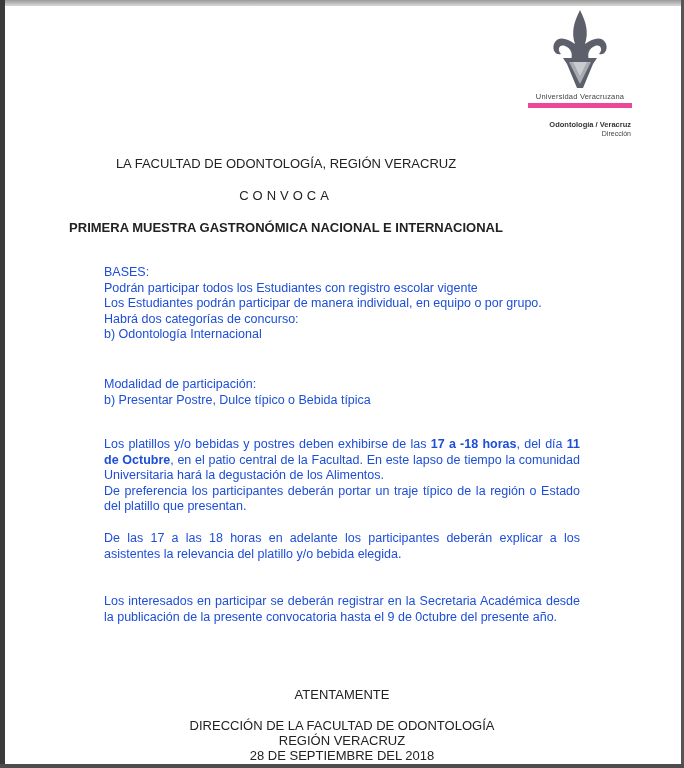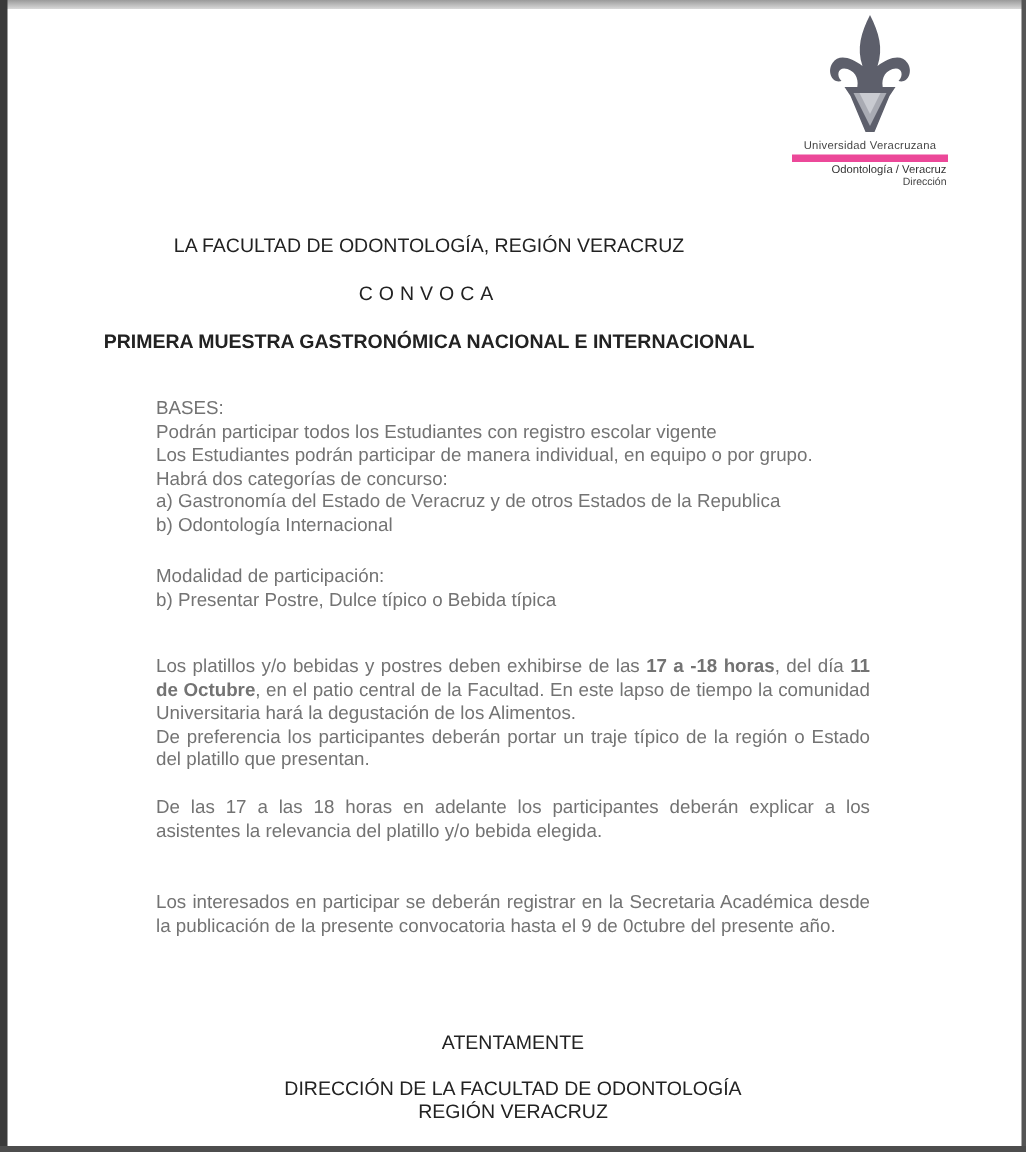--- a/index.html
+++ b/index.html
@@ -12,29 +12,29 @@
     .frame-top { position: absolute; left: 0; top: 0; width: 684px; height: 6px;
       background: linear-gradient(#9a9a9a, #d8d8d8); }
     .frame-left { position: absolute; left: 0; top: 0; width: 5px; height: 768px; background: #3a3a3a; }
     .frame-right { position: absolute; right: 0; top: 0; width: 3px; height: 768px; background: #555555; }
     .frame-bottom { position: absolute; left: 0; bottom: 0; width: 684px; height: 4px; background: #4d4d4d; }
 
     .logo { position: absolute; left: 520px; top: 8px; width: 120px; text-align: center; }
     .logo svg { display: block; margin: 0 auto; }
     .logo .uni { font-size: 7.5px; color: #444; margin-top: 2px; padding-bottom: 2px;
       border-bottom: 5px solid #ec4899; width: 104px; margin-left: auto; margin-right: auto; letter-spacing: 0.2px; }
-    .logo .fac { font-size: 7.5px; font-weight: normal; color: #333; text-align: right; margin-top: 0; padding-right: 9px; }
+    .logo .fac { font-size: 7.5px; font-weight: bold; color: #333; text-align: right; margin-top: 12px; padding-right: 9px; }
     .logo .dir { font-size: 7px; color: #444; text-align: right; padding-right: 9px; margin-top: 1px; }
 
     .center { position: absolute; left: 0; width: 572px; text-align: center; font-size: 13px; color: #222; }
     .t1 { top: 156px; }
     .t2 { top: 188px; letter-spacing: 4px; }
     .t3 { top: 220px; font-weight: bold; }
 
-    .body { position: absolute; left: 104px; width: 476px; font-size: 12.5px; line-height: 15.5px; color: #737373; }
+    .body { position: absolute; left: 104px; width: 476px; font-size: 12.5px; line-height: 15.5px; color: #1d4ed8; }
     .body p { margin: 0; }
     .justify { text-align: justify; text-align-last: left; }
     .b1 { top: 265px; }
     .b2 { top: 377px; }
     .b3 { top: 437px; }
     .b4 { top: 531px; }
     .b5 { top: 594px; }
 
     .sig { position: absolute; left: 0; width: 684px; text-align: center; font-size: 13px; color: #222; }
     .s1 { top: 687px; }
@@ -62,21 +62,20 @@
 
 <div class="center t1">LA FACULTAD DE ODONTOLOGÍA, REGIÓN VERACRUZ</div>
 <div class="center t2">CONVOCA</div>
 <div class="center t3">PRIMERA MUESTRA GASTRONÓMICA NACIONAL E INTERNACIONAL</div>
 
 <div class="body b1">
   <p>BASES:</p>
   <p>Podrán participar todos los Estudiantes con registro escolar vigente</p>
   <p>Los Estudiantes podrán participar de manera individual, en equipo o por grupo.</p>
   <p>Habrá dos categorías de concurso:</p>
-  <p>a) Gastronomía del Estado  de Veracruz y de otros Estados de la Republica</p>
   <p>b) Odontología Internacional</p>
 </div>
 
 <div class="body b2">
   <p>Modalidad de participación:</p>
   <p>b) Presentar Postre, Dulce típico o Bebida típica</p>
 </div>
 
 <div class="body b3">
   <p class="justify"><span>Los platillos y/o bebidas y postres deben exhibirse de las </span><b>17 a -18 horas</b><span>, del día </span><b>11 de Octubre</b><span>, en el patio central de la Facultad. En este lapso de tiempo la comunidad Universitaria  hará la degustación de los Alimentos.</span></p>
@@ -88,13 +87,14 @@
 </div>
 
 <div class="body b5">
   <p class="justify">Los interesados en participar se deberán registrar en la Secretaria Académica  desde la publicación de la presente convocatoria hasta el  9 de 0ctubre del presente año.</p>
 </div>
 
 <div class="sig s1">ATENTAMENTE</div>
 <div class="sig s2">
   <div>DIRECCIÓN DE LA FACULTAD DE ODONTOLOGÍA</div>
   <div>REGIÓN VERACRUZ</div>
+  <div>28 DE SEPTIEMBRE DEL 2018</div>
 </div>
 
 </body></html>

